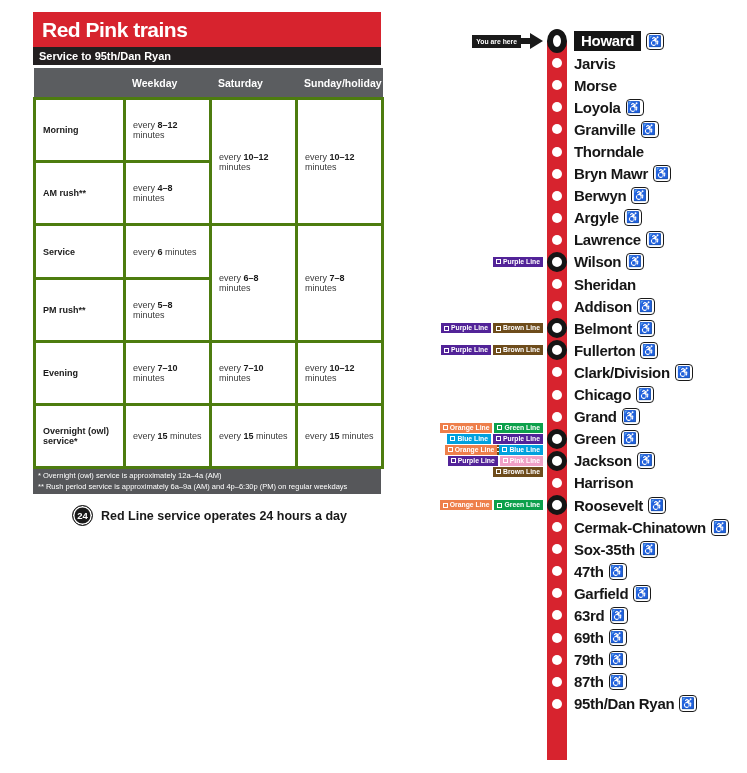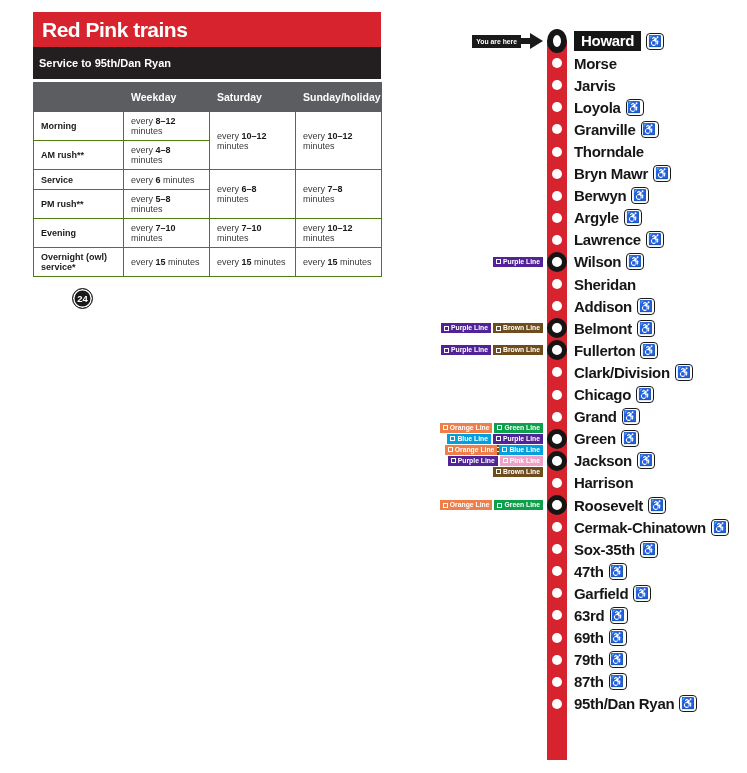--- a/index.html
+++ b/index.html
@@ -4,29 +4,29 @@
 <style>
   html,body{margin:0;padding:0;}
   body{
     width:747px;height:773px;position:relative;background:#ffffff;
     font-family:"Liberation Sans", sans-serif;color:#1a1a1a;overflow:hidden;
   }
   
   .panel{position:absolute;left:33px;top:12px;width:348px;}
   .hdr-red{height:35px;background:#D7232E;display:flex;align-items:center;padding-left:9px;box-sizing:border-box;}
   .hdr-red span{color:#fff;font-size:21px;font-weight:bold;letter-spacing:-0.5px;}
-  .hdr-black{height:32px;background:#231F20;display:flex;align-items:center;padding-left:6px;box-sizing:border-box;}
+  .hdr-black{height:18px;background:#231F20;display:flex;align-items:center;padding-left:6px;box-sizing:border-box;}
   .hdr-black span{color:#fff;font-size:11px;font-weight:bold;}
   table.sched{width:100%;border-collapse:collapse;margin-top:3px;table-layout:fixed;}
   table.sched th{
     background:#5B5D60;color:#fff;font-size:10.5px;font-weight:bold;text-align:left;
     padding:8px 7px;border:1px solid #5B5D60;height:10px;
   }
   table.sched td{
-    border:1px solid #4d7c0f;background:#fff;padding:4px 7px;height:11px;vertical-align:middle;
+    border:3px solid #4d7c0f;background:#fff;padding:20px 7px;height:11px;vertical-align:middle;
   }
   td.lab{font-weight:bold;font-size:9px;color:#1a1a1a;}
   td.freq{font-size:9px;color:#3a3a3a;}
   td.freq b{font-weight:bold;color:#1a1a1a;}
   .footnote{background:#56575A;color:#fff;font-size:7.5px;line-height:1.4;padding:2px 5px;}
   .note24{margin-top:11px;display:flex;align-items:center;gap:8px;margin-left:39px;}
   .badge24{
     width:19px;height:19px;border-radius:50%;background:#1a1a1a;color:#fff;
     box-shadow:inset 0 0 0 1.5px #fff;border:1px solid #1a1a1a;
     display:flex;align-items:center;justify-content:center;font-size:9.5px;font-weight:bold;flex:0 0 auto;
@@ -117,23 +117,28 @@
       </tr>
       <tr>
         <td class="lab">Overnight (owl) service*</td>
         <td class="freq">every <b>15</b> minutes</td>
         <td class="freq">every <b>15</b> minutes</td>
         <td class="freq">every <b>15</b> minutes</td>
       </tr>
     </tbody>
   </table>
 
+  <div class="footnote">
+    <div>* Overnight (owl) service is approximately 12a–4a (AM)</div>
+    <div>** Rush period service is approximately 6a–9a (AM) and 4p–6:30p (PM) on regular weekdays</div>
+  </div>
 
   <div class="note24">
     <div class="badge24">24</div>
+    <div class="note-text">Red Line service operates 24 hours a day</div>
   </div>
 </div>
 
 <div class="map">
   <div class="line-bar"></div>
   <div id="stations">
       <div class="st-row">
         <div class="st-tags">
           <div class="yah">
             <span class="yah-box">You are here</span>
@@ -148,30 +153,30 @@
           <span class="term">Howard</span>
           <span class="acc">♿</span>
         </div>
       </div>
       <div class="st-row">
         <div class="st-tags"></div>
         <div class="st-mark">
           <span class="dot"></span>
         </div>
         <div class="st-label">
+          <span class="nm">Jarvis</span>
+        </div>
+      </div>
+      <div class="st-row">
+        <div class="st-tags"></div>
+        <div class="st-mark">
+          <span class="dot"></span>
+        </div>
+        <div class="st-label">
           <span class="nm">Morse</span>
-        </div>
-      </div>
-      <div class="st-row">
-        <div class="st-tags"></div>
-        <div class="st-mark">
-          <span class="dot"></span>
-        </div>
-        <div class="st-label">
-          <span class="nm">Jarvis</span>
         </div>
       </div>
       <div class="st-row">
         <div class="st-tags"></div>
         <div class="st-mark">
           <span class="dot"></span>
         </div>
         <div class="st-label">
           <span class="nm">Loyola</span>
           <span class="acc">♿</span>

